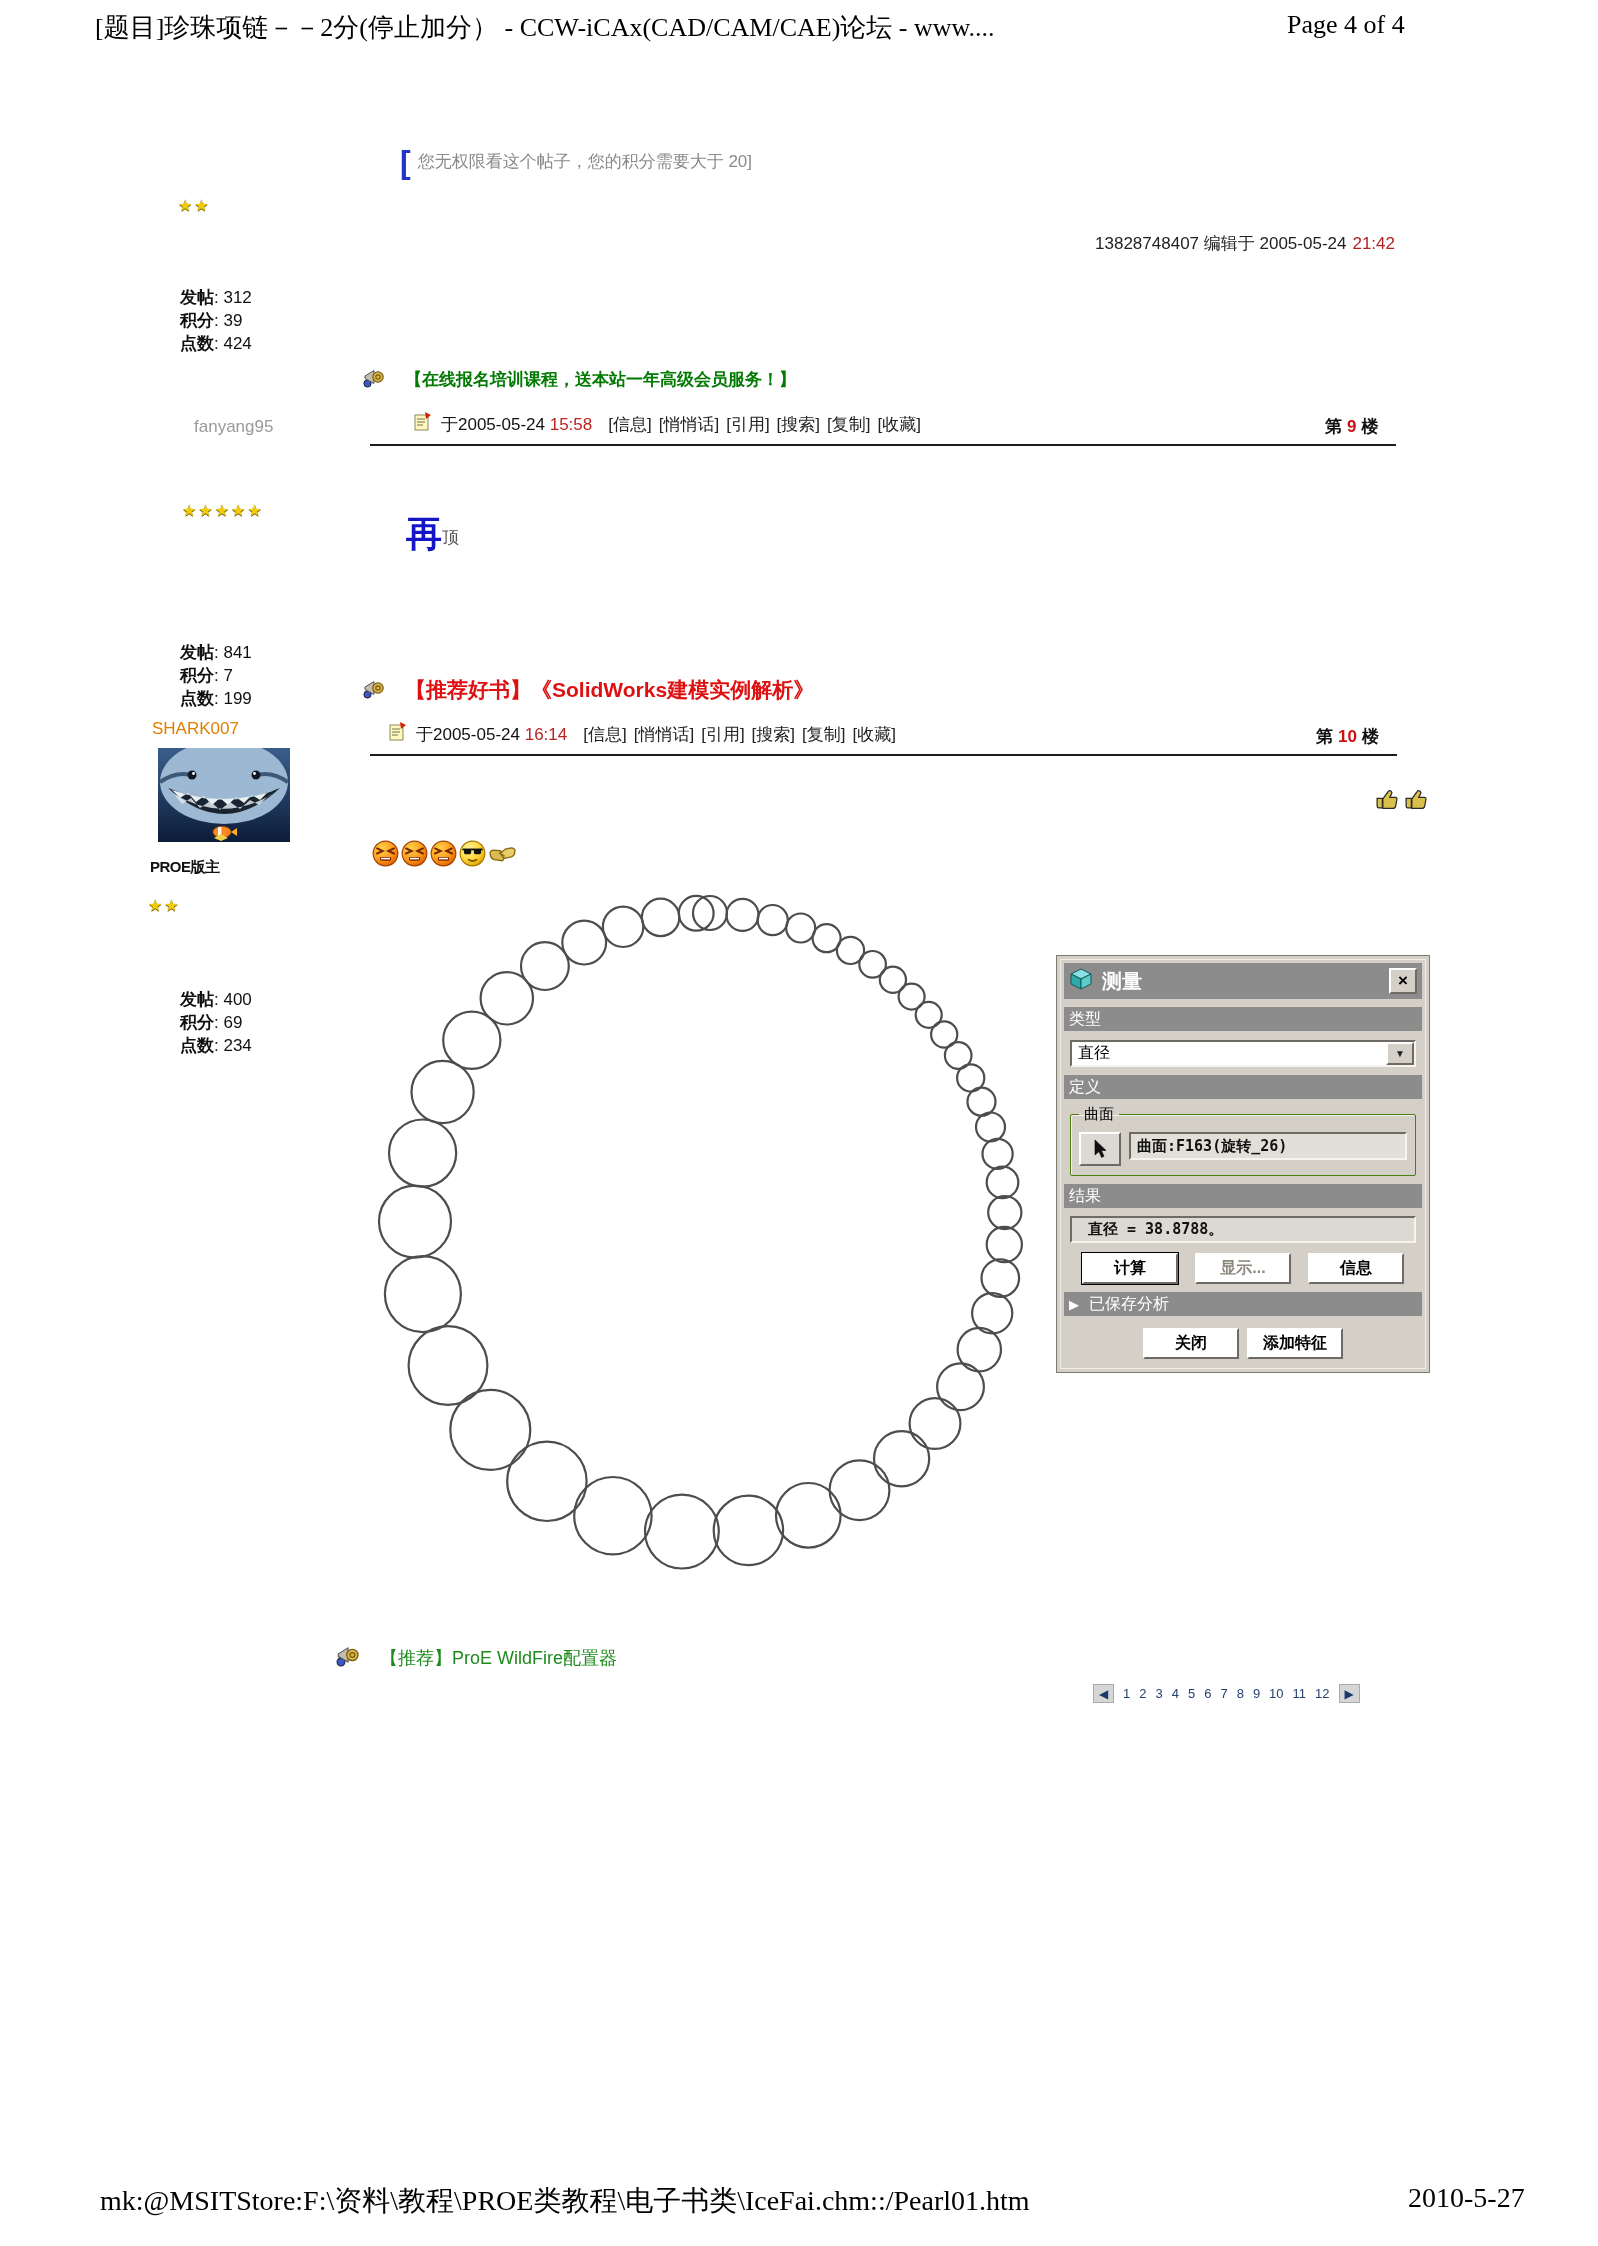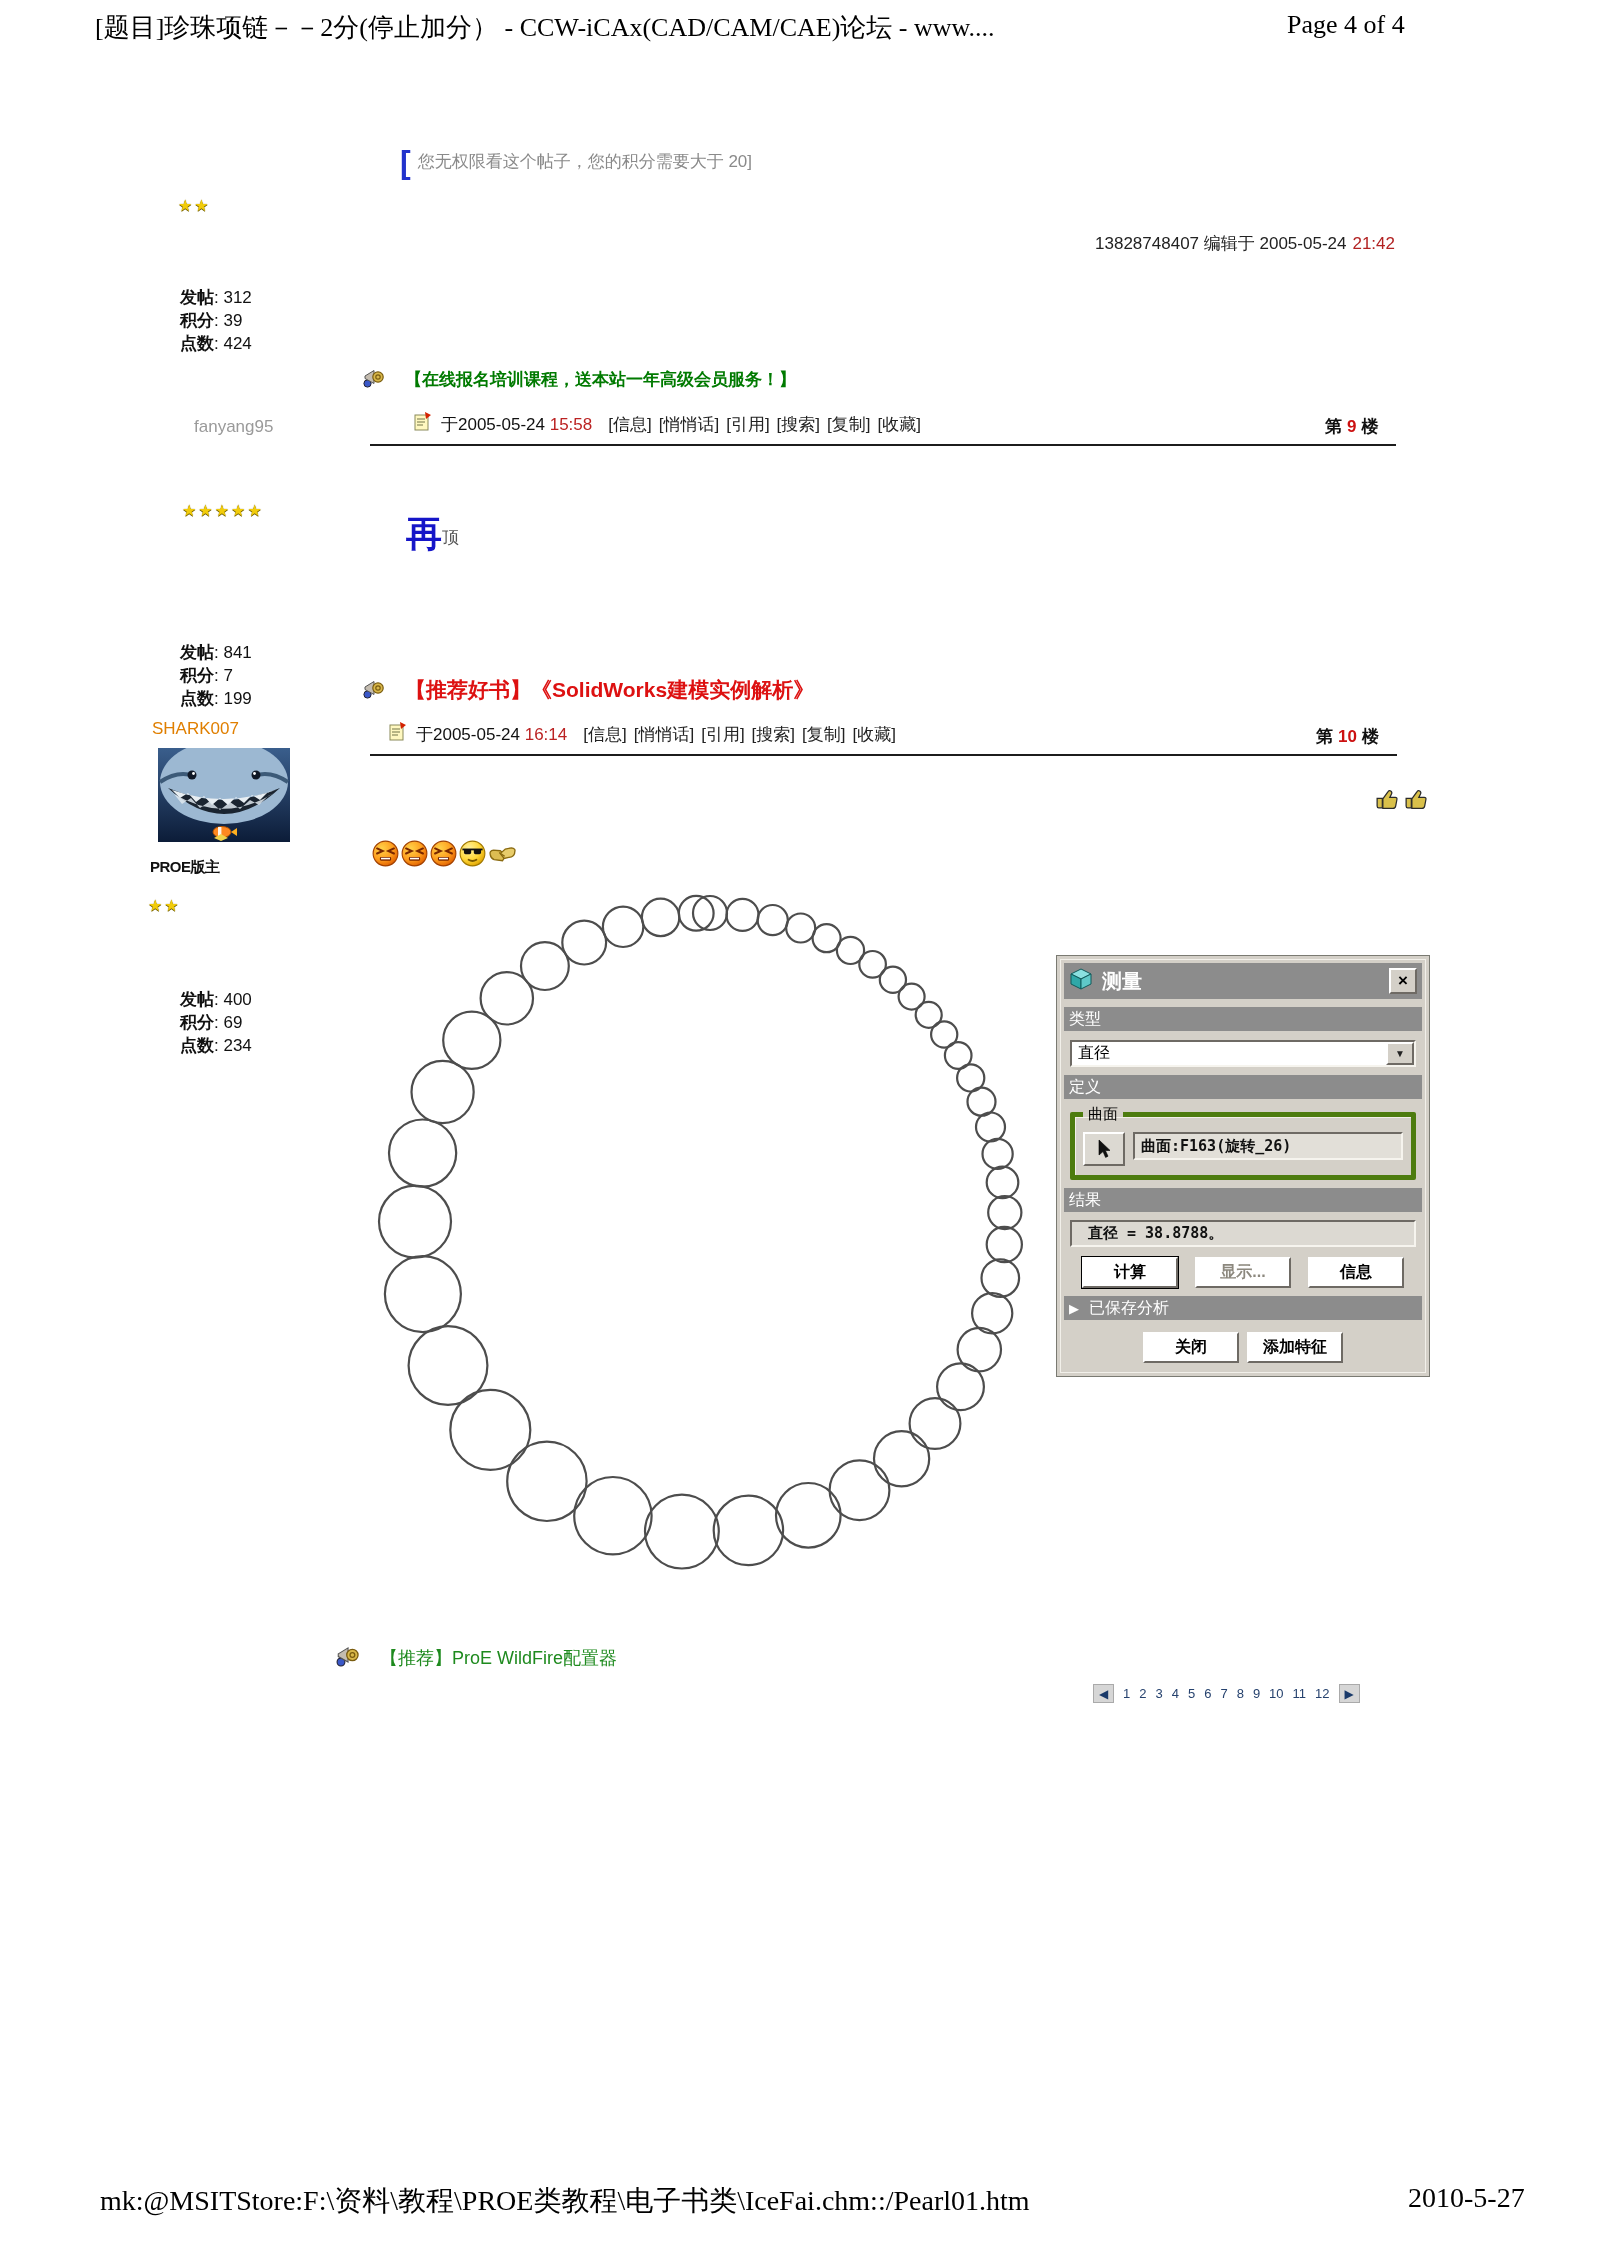--- a/index.html
+++ b/index.html
@@ -93,21 +93,21 @@
         text-align:center;color:#000;padding:0;font-family:inherit;}
   .gbar{height:24px;background:#8c8c8c;color:#fff;font-size:16px;display:flex;align-items:center;
         padding:0 5px;margin-top:8px;}
   .gbar .tri{color:#fff;font-size:13px;margin-right:10px;}
   .combo{margin:9px 6px 2px 6px;height:27px;background:#fff;border:2px solid;
          border-color:#6e6a64 #f6f4ee #f6f4ee #6e6a64;display:flex;align-items:center;box-sizing:border-box;}
   .combo .val{flex:1;padding-left:6px;font-size:16px;color:#000;}
   .combo-btn{width:24px;align-self:stretch;background:#d4d0c8;border:2px solid;
              border-color:#fff #6e6a64 #6e6a64 #fff;font-size:10px;color:#222;
              display:flex;align-items:center;justify-content:center;}
-  fieldset.grp{margin:6px 6px 0 6px;border:5px solid #4d7c0f;border-radius:2px;
+  fieldset.grp{margin:6px 6px 0 6px;border:1px solid #4d7c0f;border-radius:2px;
                box-shadow:inset 1px 1px 0 #f2f0ea;padding:6px 8px 9px 8px;}
   fieldset.grp legend{font-size:15px;padding:0 5px;color:#000;}
   .selrow{display:flex;gap:8px;align-items:stretch;margin-top:2px;}
   .selbtn{width:42px;height:34px;background:#dcd9d2;border:2px solid;
           border-color:#fff #6e6a64 #6e6a64 #fff;display:flex;align-items:center;justify-content:center;padding:0;}
   .selfield{flex:1;height:28px;border:2px solid;border-color:#6e6a64 #f6f4ee #f6f4ee #6e6a64;
             background:#e2dfd8;box-sizing:border-box;display:flex;align-items:center;padding-left:6px;
             font-family:"DejaVu Sans Mono",monospace;font-size:15px;font-weight:bold;color:#111;}
   .selfield.empty{background:#e6e3dc;}
   .cbrow{display:flex;align-items:center;gap:8px;font-size:16px;margin:2px 0 8px 2px;}

